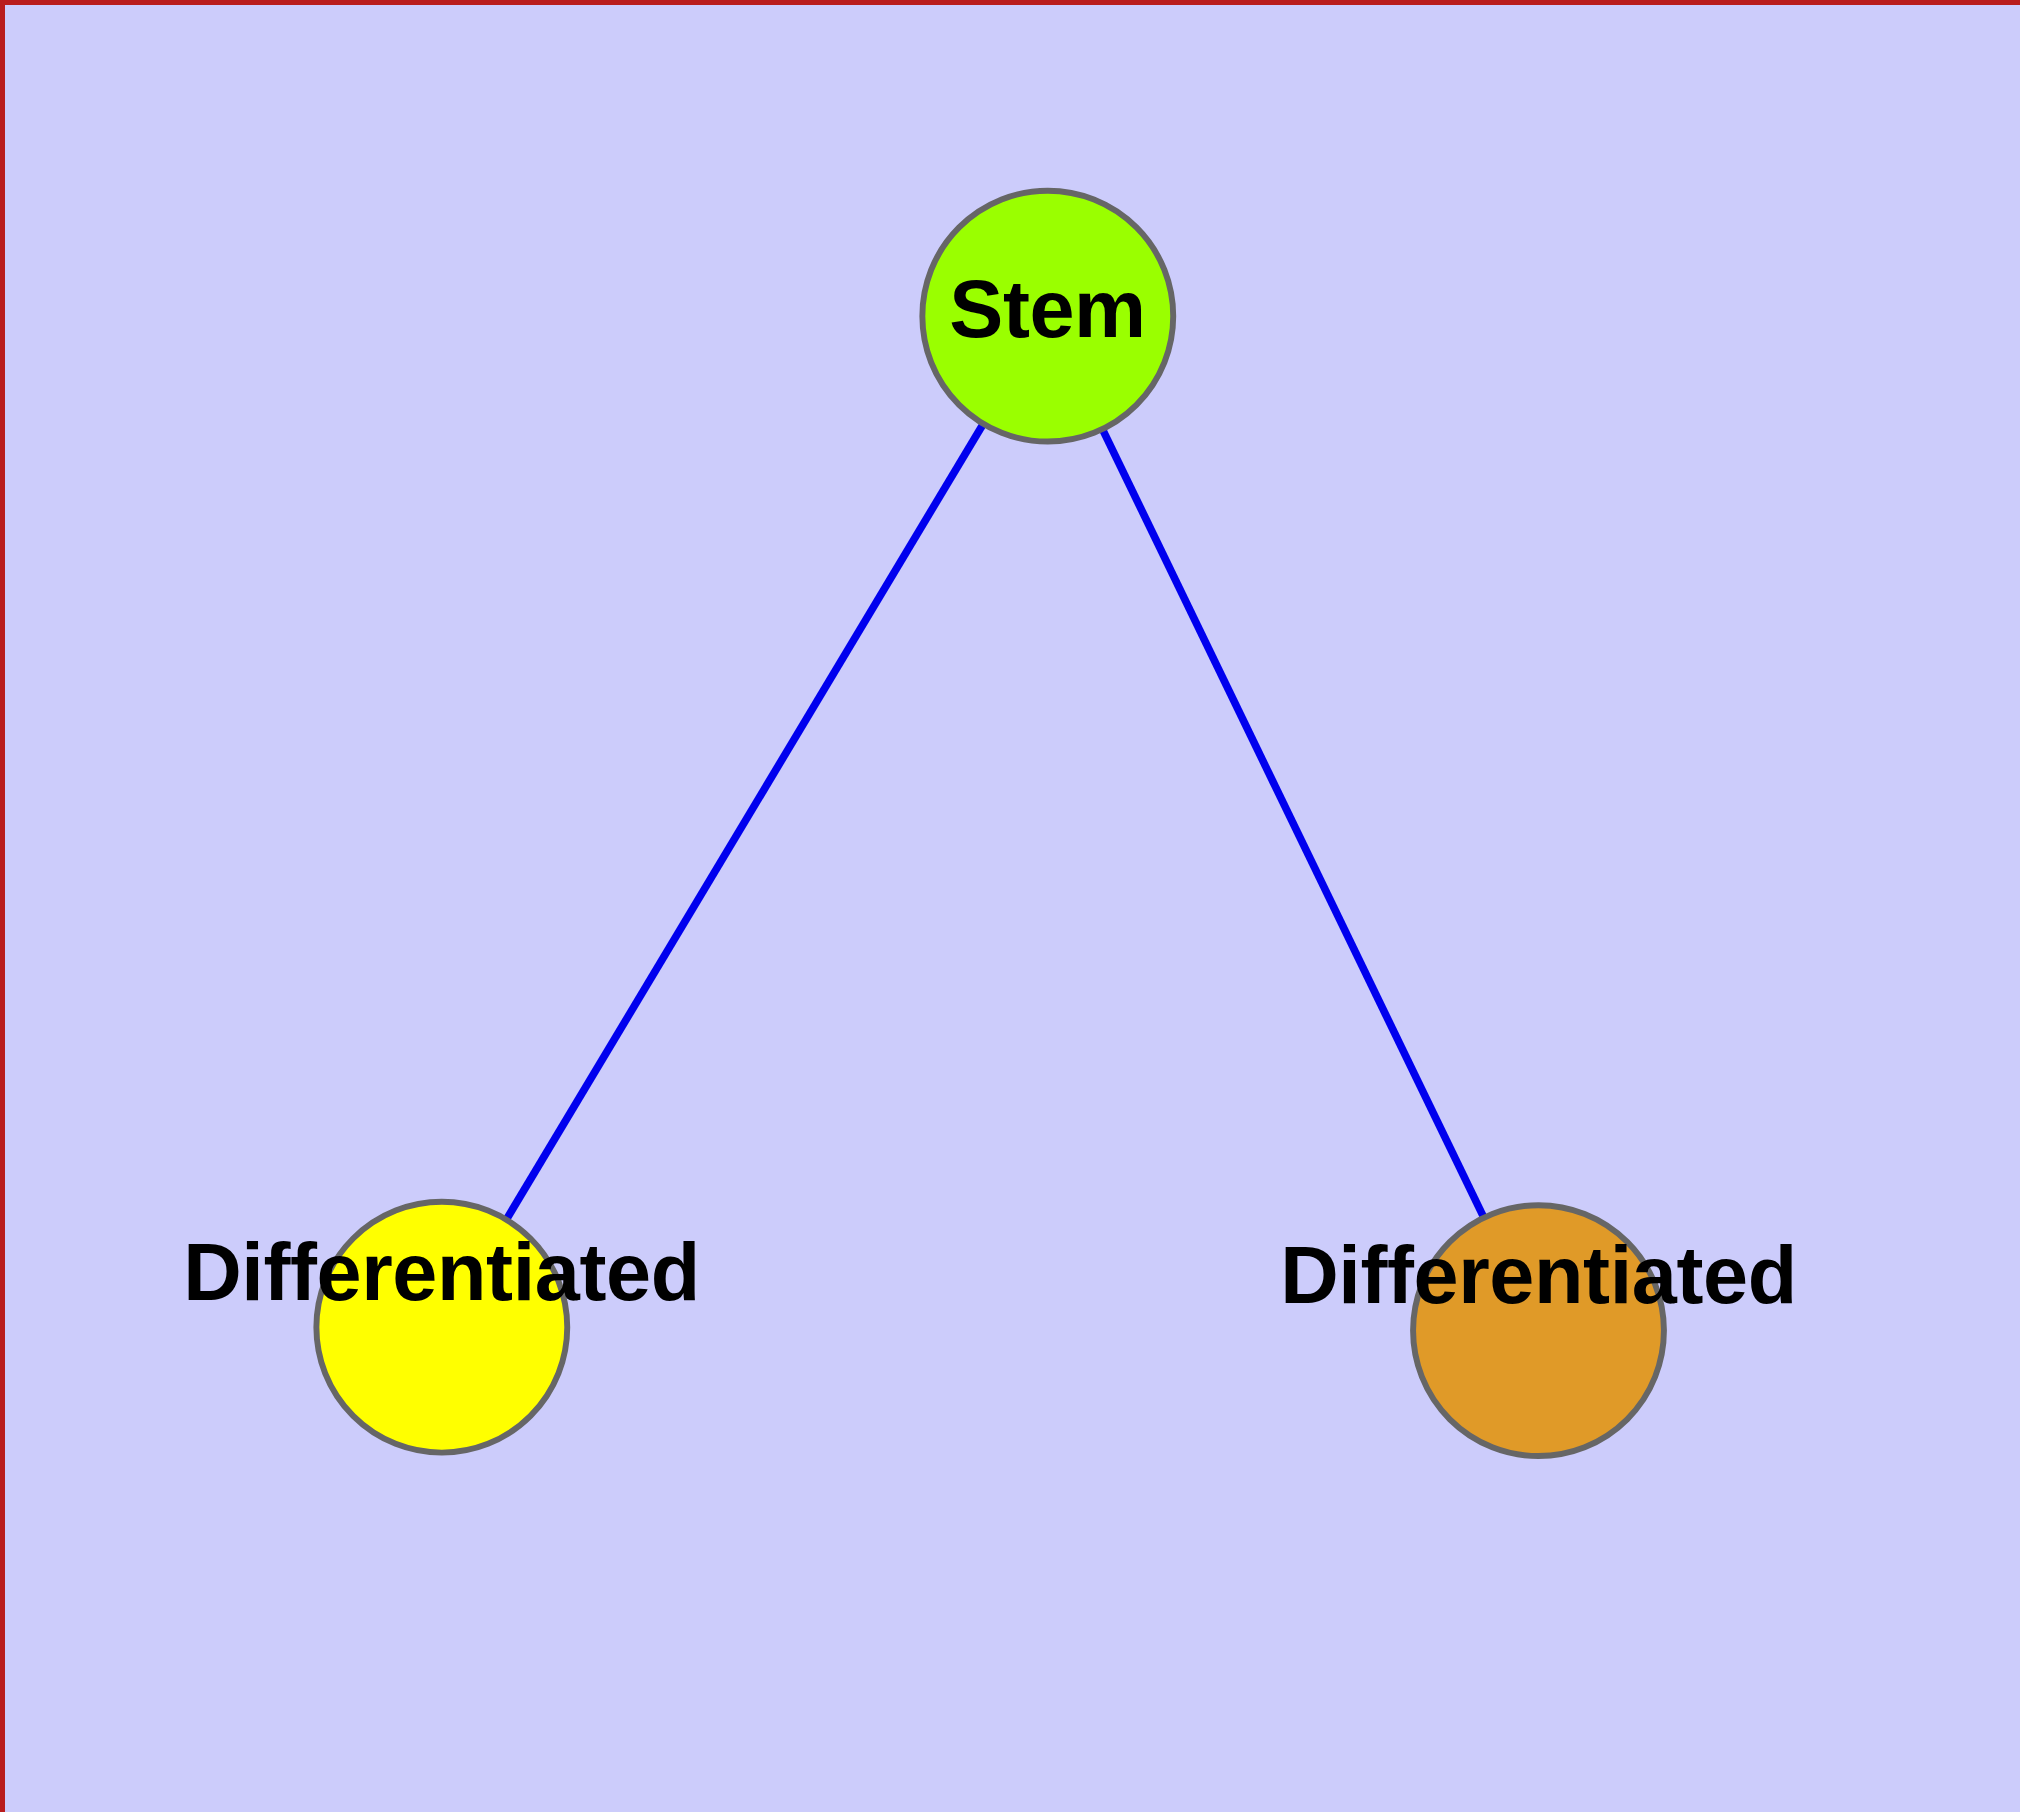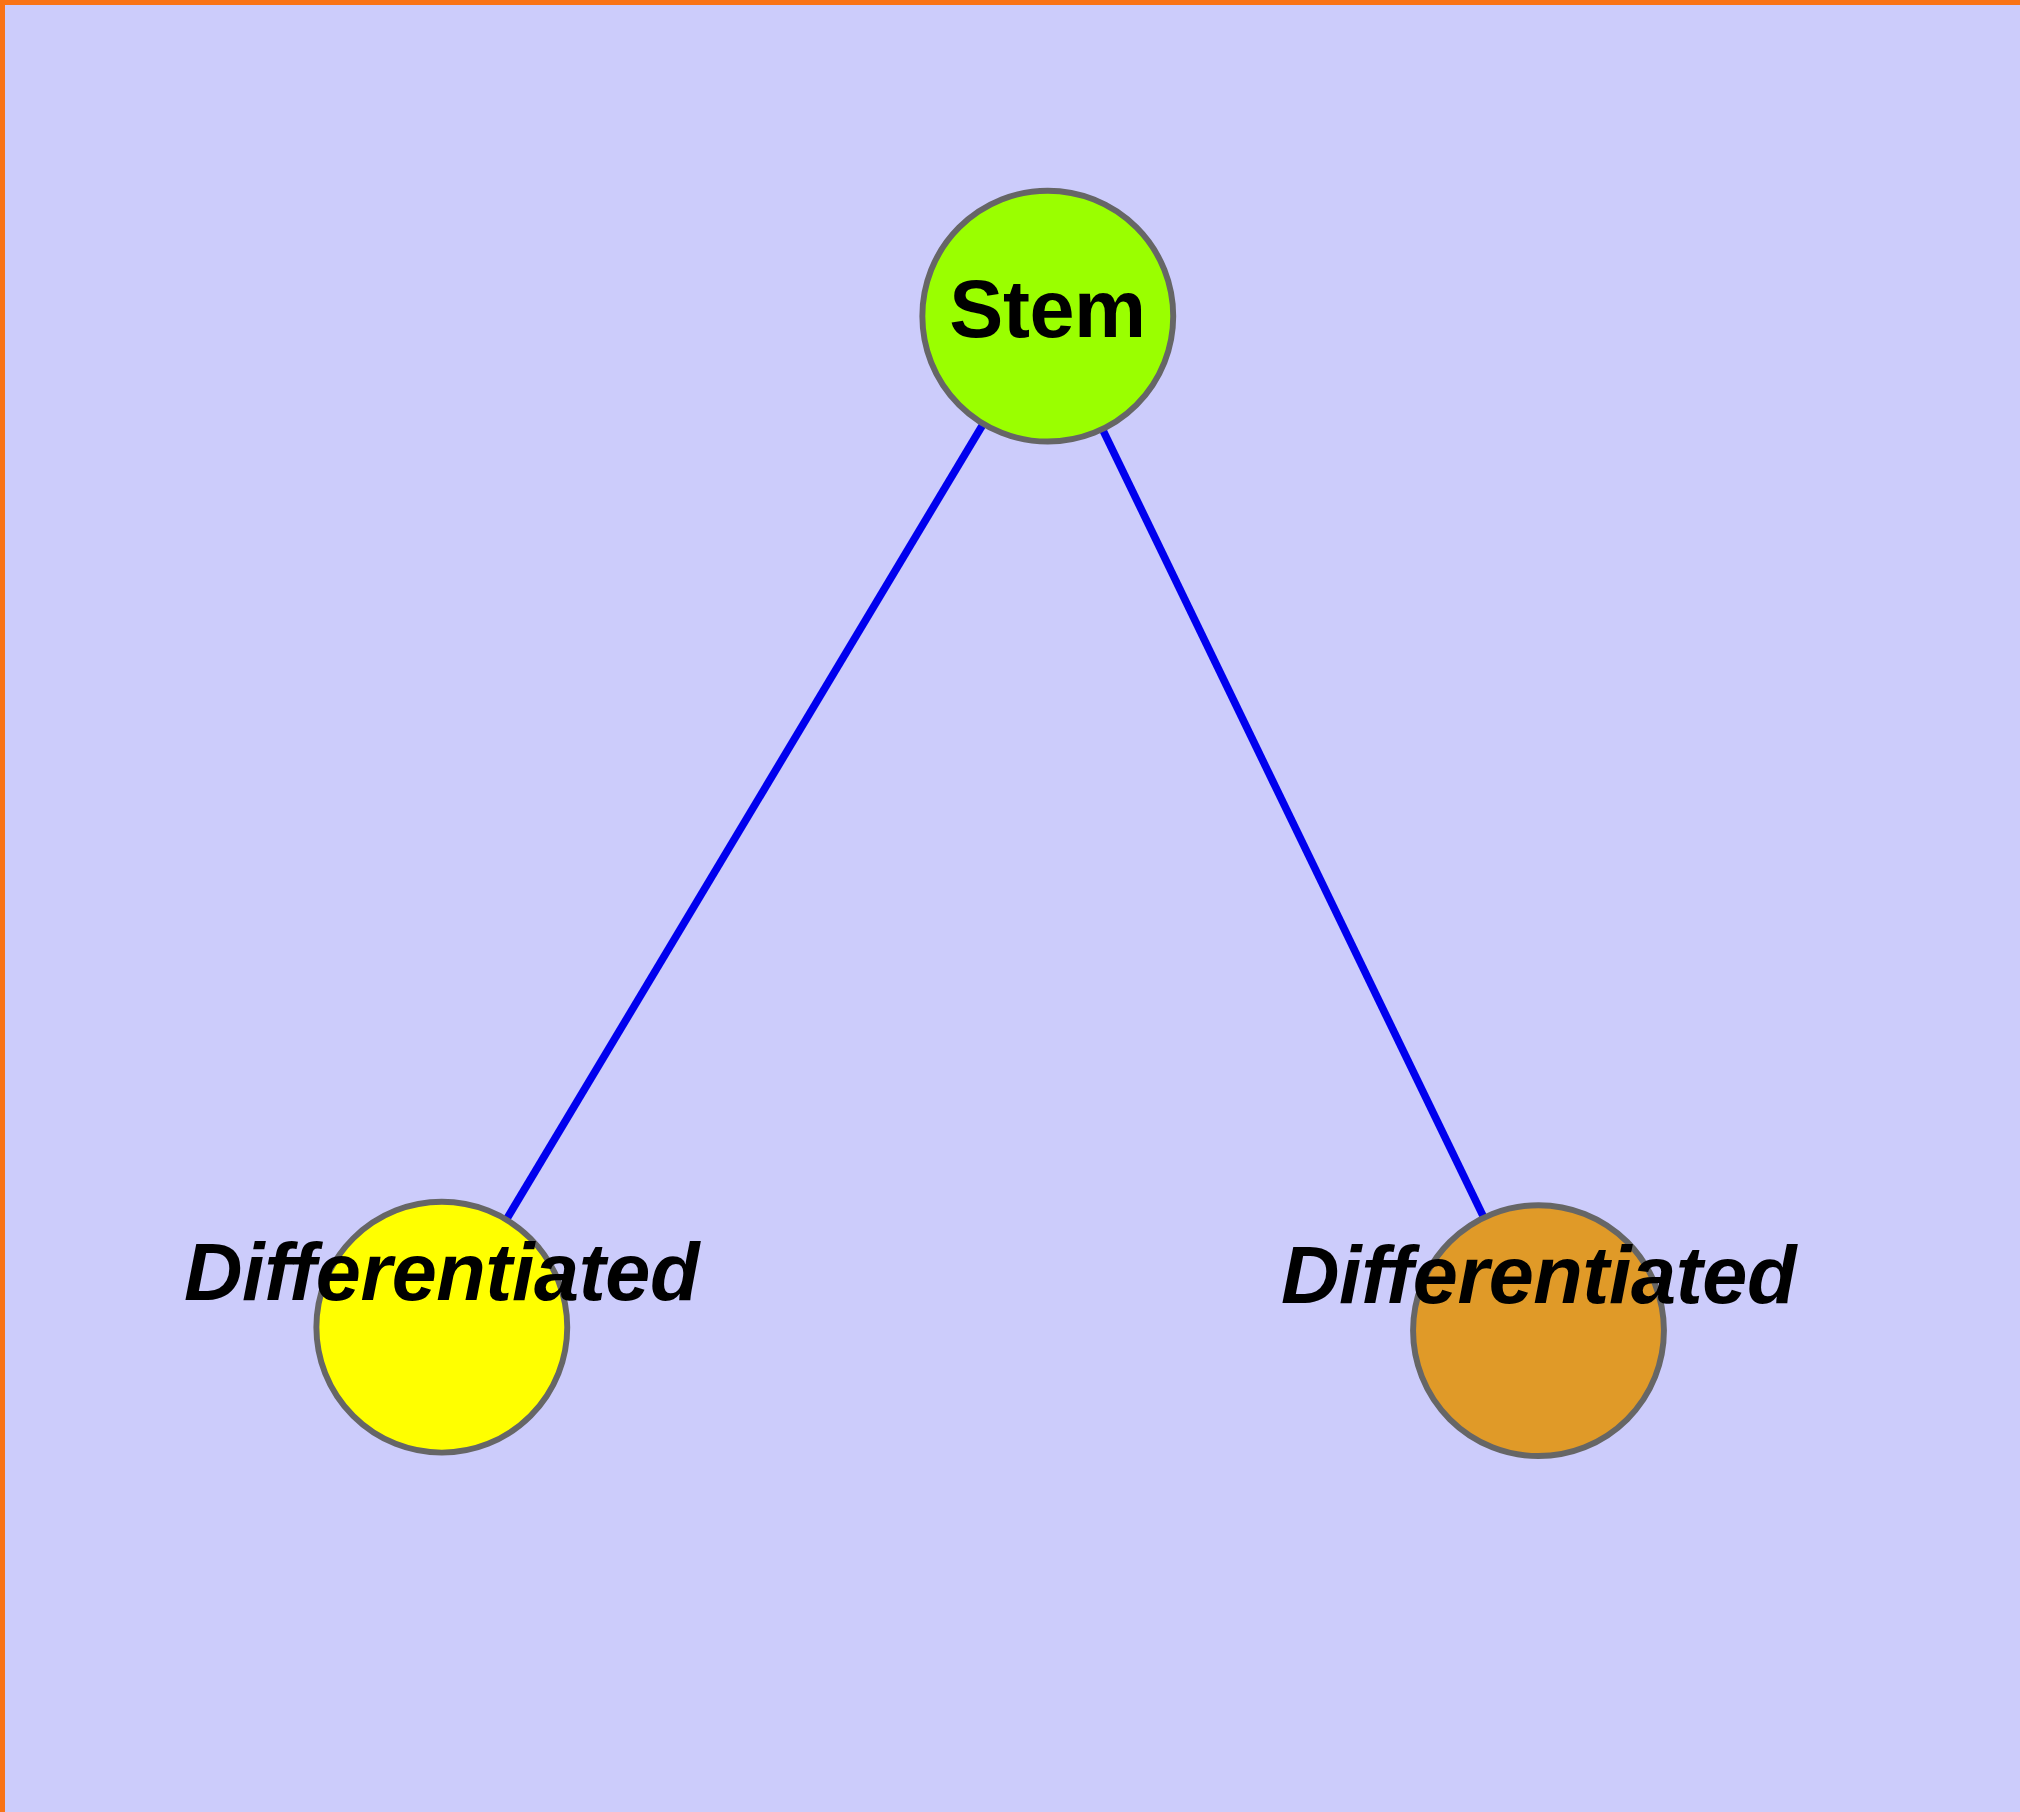--- a/index.html
+++ b/index.html
@@ -37,27 +37,26 @@
     text-align: center;
     font-weight: bold;
     color: #000000;
     white-space: nowrap;
     line-height: 1.04;
     letter-spacing: -0.4px;
     pointer-events: none;
   }
   .node-label.two-line {
     line-height: 1.32;
-    font-style: italic;
   }
 </style>
 </head>
 <body>
 
-<div id="canvas" style="background: #f97316; width: 2021px; height: 1812px;">
+<div id="canvas" style="background: #b91c1c; width: 2021px; height: 1812px;">
 
   <div id="plot-bg" style="background: rgb(204, 204, 251);"></div>
 
   <svg id="graph-svg" viewBox="0 0 2384 2138">
 
     <g>
       <line x1="1158.8890857389465" y1="501.6619870117995" x2="598.1109142610534" y2="1437.3380129882005" stroke="#0000ee" stroke-width="9" stroke-linecap="butt"></line>
       <line x1="1301.3164468457744" y1="508.0324471060312" x2="1749.6835531542256" y2="1434.9675528939688" stroke="#0000ee" stroke-width="9" stroke-linecap="butt"></line>
     </g>
 

